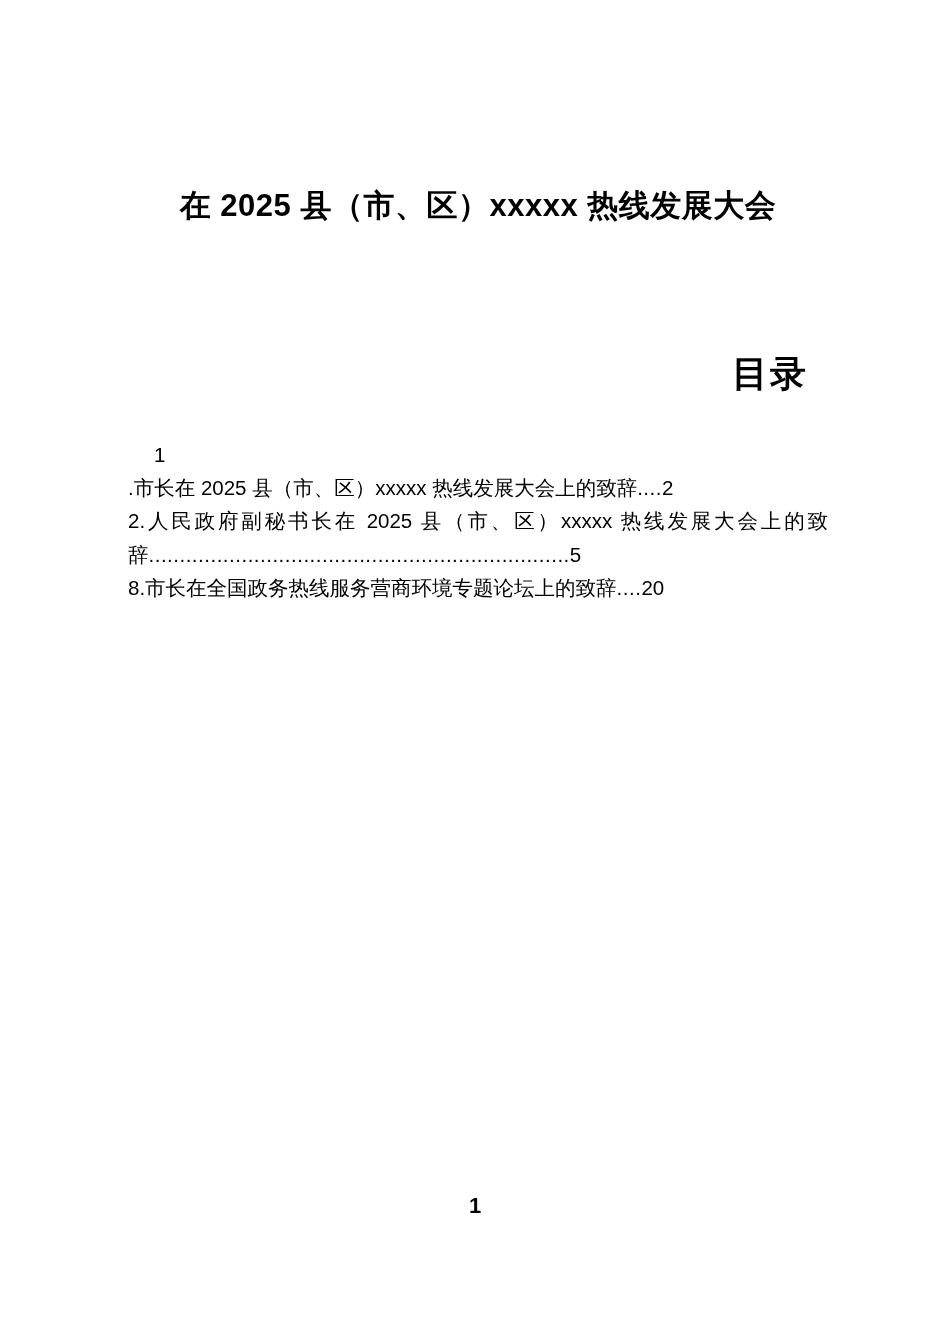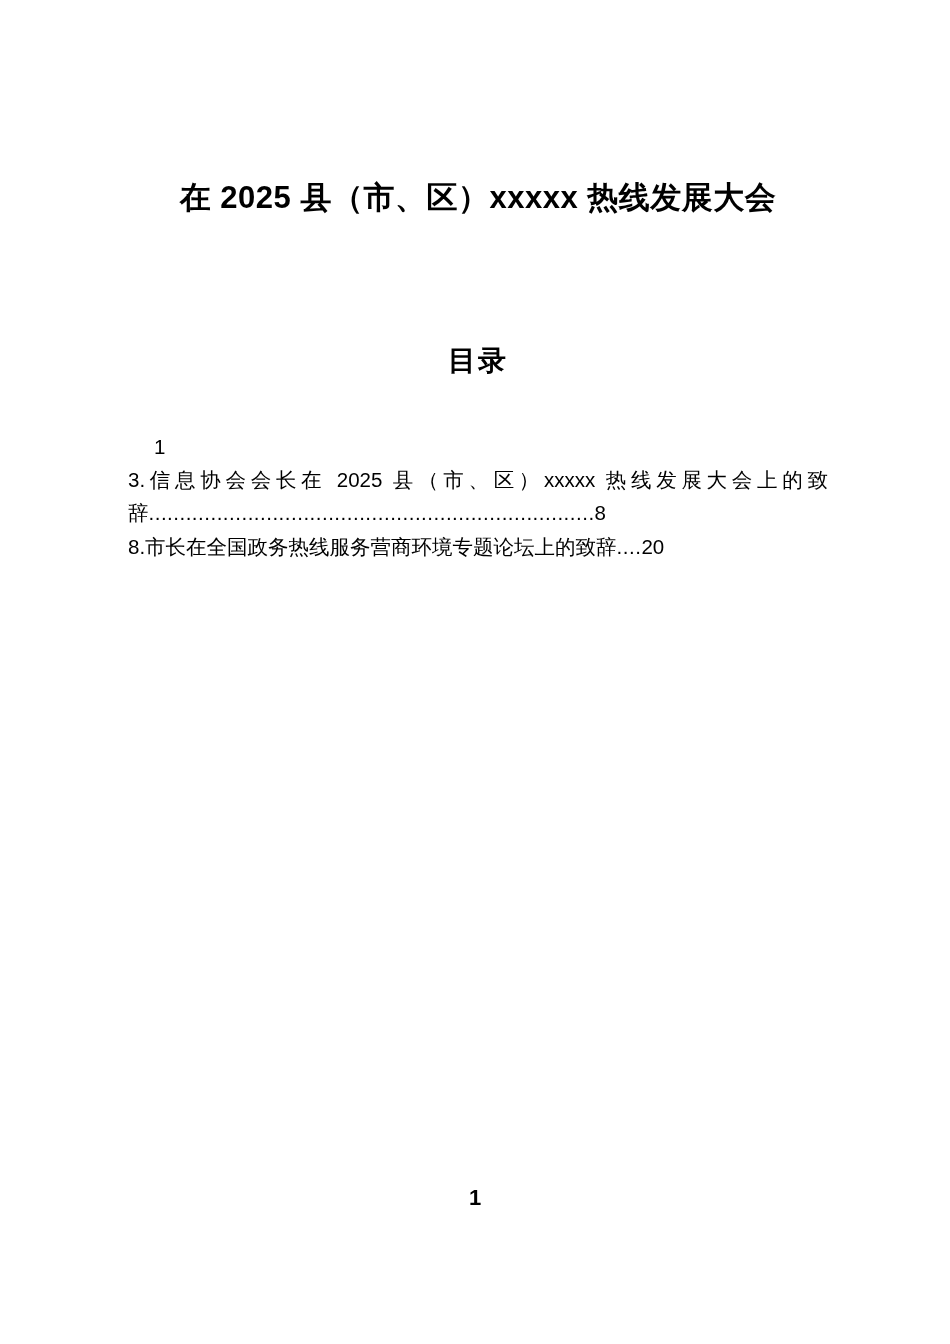--- a/index.html
+++ b/index.html
@@ -12,21 +12,21 @@
     height: 1344px;
     position: relative;
     font-family: "Liberation Sans", "DejaVu Sans", sans-serif;
     color: #000000;
     overflow: hidden;
   }
 
   .page {
     position: absolute;
     left: 0;
-    top: 0;
+    top: 8px;
     width: 950px;
     height: 1276px;
     box-sizing: border-box;
   }
 
   .doc-title {
     position: absolute;
     left: 148px;
     top: 168px;
     width: 660px;
@@ -36,22 +36,22 @@
     line-height: 1.95;
     letter-spacing: 0.5px;
     font-family: "Liberation Sans", "DejaVu Sans", sans-serif;
   }
 
   .toc-heading {
     position: absolute;
     left: 148px;
     top: 342px;
     width: 660px;
-    text-align: center;
-    font-size: 28px;
+    text-align: right;
+    font-size: 36px;
     font-weight: bold;
     letter-spacing: 2px;
   }
 
   .toc {
     position: absolute;
     left: 128px;
     top: 430px;
     width: 700px;
     font-size: 20.5px;
@@ -94,25 +94,28 @@
   <div class="doc-title">
     <div>在 2025 县（市、区）xxxxx 热线发展大会</div>
   </div>
 
   <div class="toc-heading">目录</div>
 
   <div class="toc">
 
     <span class="lead-num">1</span>
 
-
+    <div class="toc-entry">
+      <span>.市长在 2025 县（市、区）xxxxx 热线发展大会上的致辞</span><span class="dots">....</span><span>2</span>
+    </div>
 
     <div class="toc-entry">
-      <span>3.信息协会会长在 2025 县（市、区）xxxxx 热线发展大会上的致辞</span><span class="dots">........................................................................</span><span>8</span>
+      <span>2.人民政府副秘书长在 2025 县（市、区）xxxxx 热线发展大会上的致辞</span><span class="dots">....................................................................</span><span>5</span>
     </div>
+
 
     <div class="toc-entry">
       <span>8.市长在全国政务热线服务营商环境专题论坛上的致辞</span><span class="dots">....</span><span>20</span>
     </div>
 
   </div>
 
   <div class="footer-page">1</div>
 
 </div>

